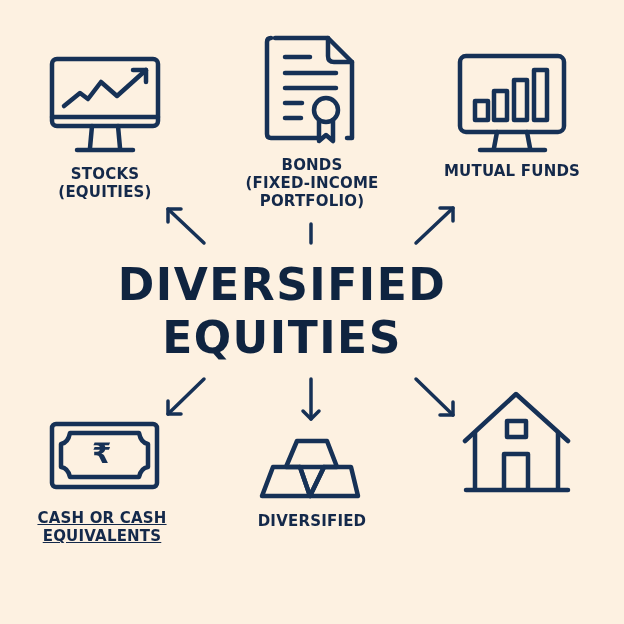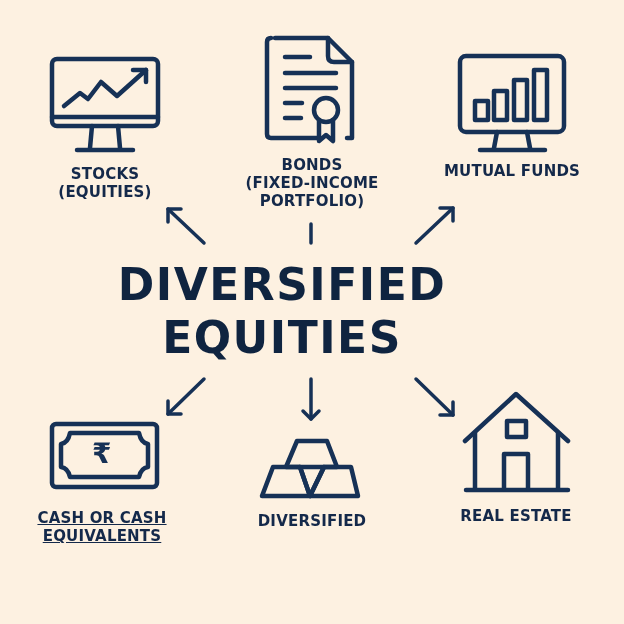--- a/index.html
+++ b/index.html
@@ -137,16 +137,13 @@
 
   <div class="lbl" style="left:22px; width:160px; top:509px;text-decoration:underline;">
     <div>CASH OR CASH</div>
     <div>EQUIVALENTS</div>
   </div>
 
   <div class="lbl" style="left:230px; width:164px; top:512px;">
     <div>DIVERSIFIED</div>
   </div>
 
-  <div class="lbl" style="left:446px; width:140px; top:507px;">
-    <div>REAL ESTATE</div>
-  </div>
 </div>
 
 </body></html>

